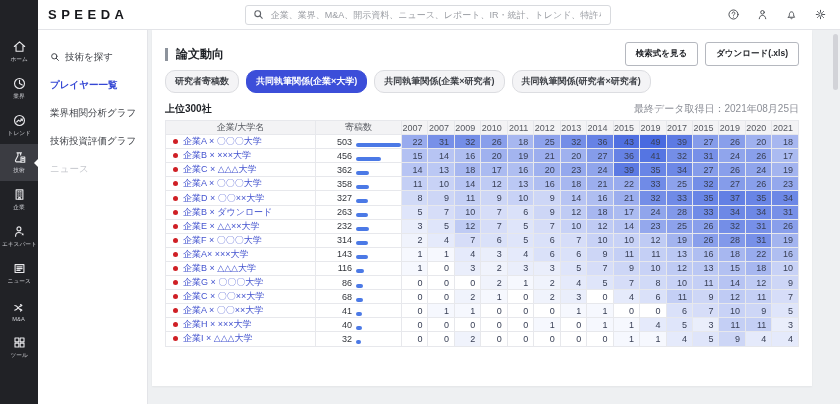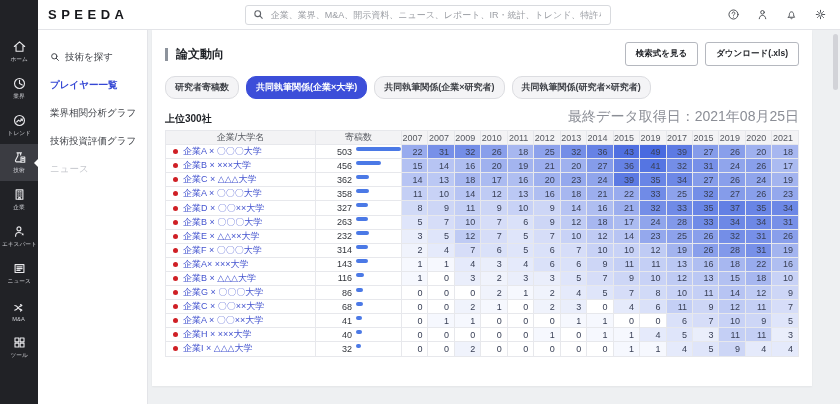--- a/index.html
+++ b/index.html
@@ -42,38 +42,38 @@
   .subnav-row.disabled { color:#c6c8ce; cursor:default; }
 
   
   .main { flex:1; position:relative; min-width:0; }
   .card { background:#fff; margin:0 28px 0 4px; height:356px; padding:12px 13px 0 13px; box-shadow:0 1px 2px rgba(0,0,0,.05); }
   .card-head { display:flex; justify-content:space-between; align-items:center; }
   .page-title { font-size:12px; font-weight:bold; color:#1e2126; padding-left:8px; border-left:3px solid #8d939c; line-height:13px; }
   .head-buttons { display:flex; gap:7px; }
   .btn { font-size:8.5px; font-weight:bold; color:#24262b; background:#fff; border:1px solid #b5b8bf; border-radius:3px; padding:5px 10px; cursor:pointer; font-family:inherit; white-space:nowrap; }
 
-  .tabs { display:flex; gap:7px; margin-top:10px; }
+  .tabs { display:flex; gap:7px; margin-top:4px; }
   .pill { font-size:9px; font-weight:bold; color:#3c3f45; background:#f4f4f6; border:1px solid #dcdde1; border-radius:10px; padding:4px 9px; cursor:pointer; white-space:nowrap; }
   .pill.active { background:#3c4ed9; border-color:#3c4ed9; color:#fff; }
 
   .meta { display:flex; justify-content:space-between; align-items:flex-end; margin-top:9px; margin-bottom:4px; }
   .meta-left { font-size:10px; font-weight:bold; color:#1e2126; }
-  .meta-right { font-size:14px; color:#8b8e96; }
+  .meta-right { font-size:10px; color:#8b8e96; }
 
   table.grid { border-collapse:collapse; table-layout:fixed; width:100%; }
   .grid th, .grid td { border:1px solid #e7e8ec; padding:0; height:14.1px; font-size:9px; font-weight:normal; overflow:hidden; white-space:nowrap; }
   .grid thead th { background:#f3f3f5; color:#55585f; }
   .grid th.c-name { width:150px; text-align:center; }
   .grid th.c-count { width:86px; text-align:center; }
   .grid th.year { text-align:right; padding-right:5px; }
   td.name-cell { padding-left:7px; text-align:left; }
   .dot { display:inline-block; width:5px; height:5px; border-radius:50%; background:#cf1f25; margin-right:5px; }
   .link { color:#4353cf; cursor:pointer; }
-  .count-wrap { display:flex; align-items:flex-start; }
+  .count-wrap { display:flex; align-items:flex-end; }
   .num { width:36px; text-align:right; color:#33363c; }
   .bar { height:4px; border-radius:2px; background:#4b79e6; margin-left:4px; flex:none; }
   td.val { text-align:right; padding-right:5px; color:#394056; }
 
   .scroll-thumb { position:absolute; right:2px; top:4px; width:5px; height:56px; border-radius:3px; background:#d2d3d8; }
 </style>
 </head>
 <body>
 
 <div class="app">
@@ -363,21 +363,21 @@
                   <td class="val" style="background: rgb(175, 190, 241);">16</td>
                   <td class="val" style="background: rgb(156, 174, 238);">21</td>
                   <td class="val" style="background: rgb(116, 142, 231);">32</td>
                   <td class="val" style="background: rgb(112, 139, 231);">33</td>
                   <td class="val" style="background: rgb(105, 133, 230);">35</td>
                   <td class="val" style="background: rgb(99, 128, 228);">37</td>
                   <td class="val" style="background: rgb(105, 133, 230);">35</td>
                   <td class="val" style="background: rgb(109, 136, 230);">34</td>
                 </tr>
                 <tr>
-                  <td class="name-cell"><span class="dot"></span><span class="link">企業B × 〇〇〇大学</span></td>
+                  <td class="name-cell"><span class="dot"></span><span class="link">企業B × ダウンロード</span></td>
                   <td>
                     <span class="count-wrap">
                       <span class="num">263</span>
                       <span class="bar" style="width: 12px;"></span>
                     </span>
                   </td>
                   <td class="val" style="background: rgb(223, 229, 250);">5</td>
                   <td class="val" style="background: rgb(214, 221, 248);">7</td>
                   <td class="val" style="background: rgb(200, 210, 246);">10</td>
                   <td class="val" style="background: rgb(214, 221, 248);">7</td>

